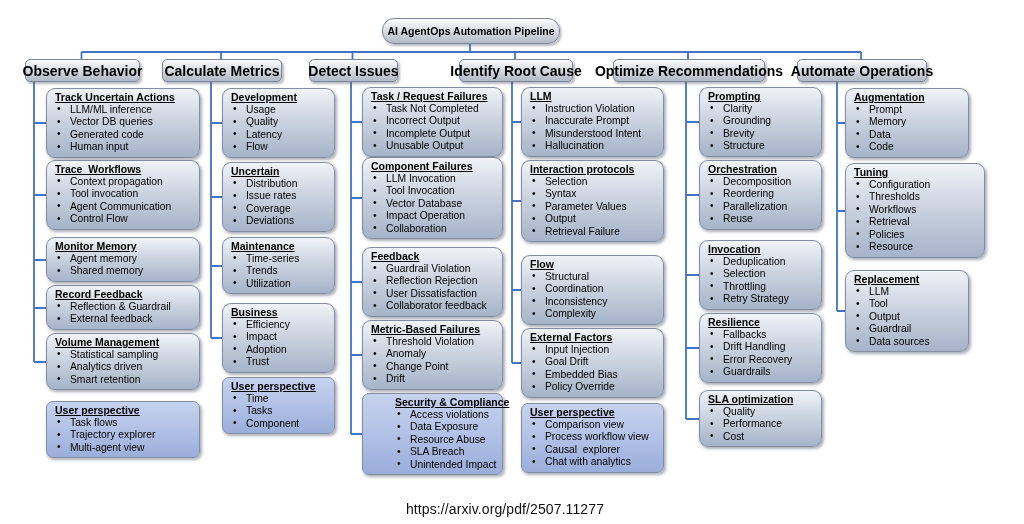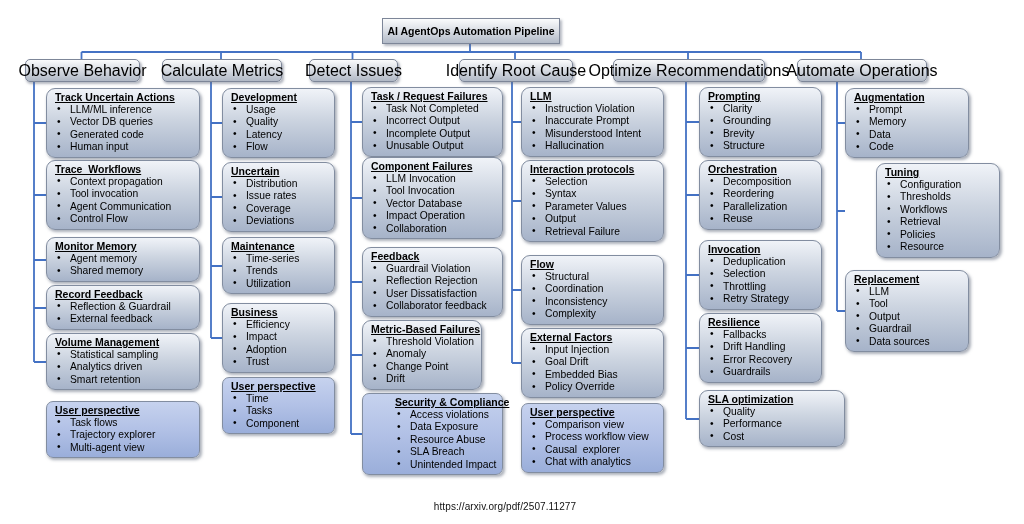--- a/index.html
+++ b/index.html
@@ -6,26 +6,26 @@
   .canvas{
     position:relative;width:1024px;height:524px;background:#ffffff;overflow:hidden;
     font-family:"Liberation Sans","DejaVu Sans",sans-serif;color:#000;
   }
   #connectors{position:absolute;left:0;top:0;pointer-events:none;}
   #columns{position:absolute;left:0;top:0;width:1024px;height:524px;}
   .title-box{
     position:absolute;display:flex;align-items:center;justify-content:center;
     font-size:10.5px;font-weight:bold;text-align:center;
     background:linear-gradient(180deg,#fafbfc 0%,#d9dde4 50%,#b2bac7 100%);
-    border:1px solid #7d8698;border-radius:0;
+    border:1px solid #7d8698;border-radius:12px;
     box-shadow:1.5px 2px 2.5px rgba(90,100,120,.45);
   }
   .header-box{
     position:absolute;display:flex;align-items:center;justify-content:center;
-    font-size:16px;font-weight:normal;text-align:center;white-space:pre;
+    font-size:14px;font-weight:bold;text-align:center;white-space:pre;
     background:linear-gradient(180deg,#fafbfc 0%,#d6dae1 50%,#b0b8c5 100%);
     border:1px solid #7d8698;border-radius:5px;
     box-shadow:1.5px 2px 2.5px rgba(90,100,120,.45);
   }
   .node{
     position:absolute;box-sizing:border-box;
     border:1px solid #828da0;border-radius:9px;
     padding:2px 4px 3px 8px;
     box-shadow:1.5px 2px 3px rgba(90,100,120,.5);
   }
@@ -36,21 +36,21 @@
     line-height:12.5px;white-space:pre;
   }
   .node ul{margin:0;padding:0;list-style:none;}
   .node li{
     position:relative;font-size:10.3px;line-height:12.5px;
     padding-left:15px;white-space:pre;
   }
   .node li::before{content:'\2022';position:absolute;left:2px;top:-0.5px;}
   .footer{
     position:absolute;left:0;top:501px;width:1010px;text-align:center;
-    font-size:10px;color:#111;letter-spacing:0.1px;
+    font-size:14px;color:#111;letter-spacing:0.1px;
   }
 </style>
 </head>
 <body>
 
 <div class="canvas">
   <svg id="connectors" width="1024" height="524">
     <path id="connector-path" fill="none" stroke-width="1.8" stroke="#4472C4" d="M 470 42 V 52 M 81.5 52 H 861 M 81.5 52 V 59 M 221 52 V 59 M 352.5 52 V 59 M 515 52 V 59 M 688 52 V 59 M 861 52 V 59 M 34 123 H 46 M 34 195 H 46 M 34 260 H 46 M 34 308 H 46 M 34 362 H 46 M 34 80 V 362 M 211 123 H 222 M 211 197 H 222 M 211 266 H 222 M 211 338 H 222 M 211 80 V 338 M 351 122 H 362 M 351 198 H 362 M 351 282 H 362 M 351 355 H 362 M 351 434 H 362 M 351 80 V 434 M 512 122 H 521 M 512 201 H 521 M 512 290 H 521 M 512 363 H 521 M 512 80 V 363 M 686 122 H 699 M 686 195 H 699 M 686 275 H 699 M 686 348 H 699 M 686 419 H 699 M 686 80 V 419 M 837 123 H 845 M 837 211 H 845 M 837 311 H 845 M 837 80 V 311 "></path>
   </svg>
   <div id="columns">
@@ -169,21 +169,21 @@
       </div>
       <div class="node gray" style="left: 362px; top: 247px; width: 141px;">
         <div class="node-title">Feedback</div>
         <ul>
           <li>Guardrail Violation</li>
           <li>Reflection Rejection</li>
           <li>User Dissatisfaction</li>
           <li>Collaborator feedback</li>
         </ul>
       </div>
-      <div class="node gray" style="left: 362px; top: 320px; width: 120px;">
+      <div class="node gray" style="left: 362px; top: 320px; width: 141px;">
         <div class="node-title">Metric-Based Failures</div>
         <ul>
           <li>Threshold Violation</li>
           <li>Anomaly</li>
           <li>Change Point</li>
           <li>Drift</li>
         </ul>
       </div>
       <div class="node blue" style="left: 362px; top: 393px; width: 141px; padding-left: 32px;">
         <div class="node-title">Security &amp; Compliance</div>
@@ -272,39 +272,39 @@
       </div>
       <div class="node gray" style="left: 699px; top: 313px; width: 123px;">
         <div class="node-title">Resilience</div>
         <ul>
           <li>Fallbacks</li>
           <li>Drift Handling</li>
           <li>Error Recovery</li>
           <li>Guardrails</li>
         </ul>
       </div>
-      <div class="node gray" style="left: 699px; top: 390px; width: 146px;">
+      <div class="node gray" style="left: 699px; top: 390px; width: 123px;">
         <div class="node-title">SLA optimization</div>
         <ul>
           <li>Quality</li>
           <li>Performance</li>
           <li>Cost</li>
         </ul>
       </div>
       <div class="header-box" style="left: 797px; top: 59px; width: 128px; height: 21px;">Automate Operations</div>
       <div class="node gray" style="left: 845px; top: 88px; width: 124px;">
         <div class="node-title">Augmentation</div>
         <ul>
           <li>Prompt</li>
           <li>Memory</li>
           <li>Data</li>
           <li>Code</li>
         </ul>
       </div>
-      <div class="node gray" style="left: 876px; top: 163px; width: 124px;">
+      <div class="node gray" style="left: 845px; top: 163px; width: 140px;">
         <div class="node-title">Tuning</div>
         <ul>
           <li>Configuration</li>
           <li>Thresholds</li>
           <li>Workflows</li>
           <li>Retrieval</li>
           <li>Policies</li>
           <li>Resource</li>
         </ul>
       </div>

